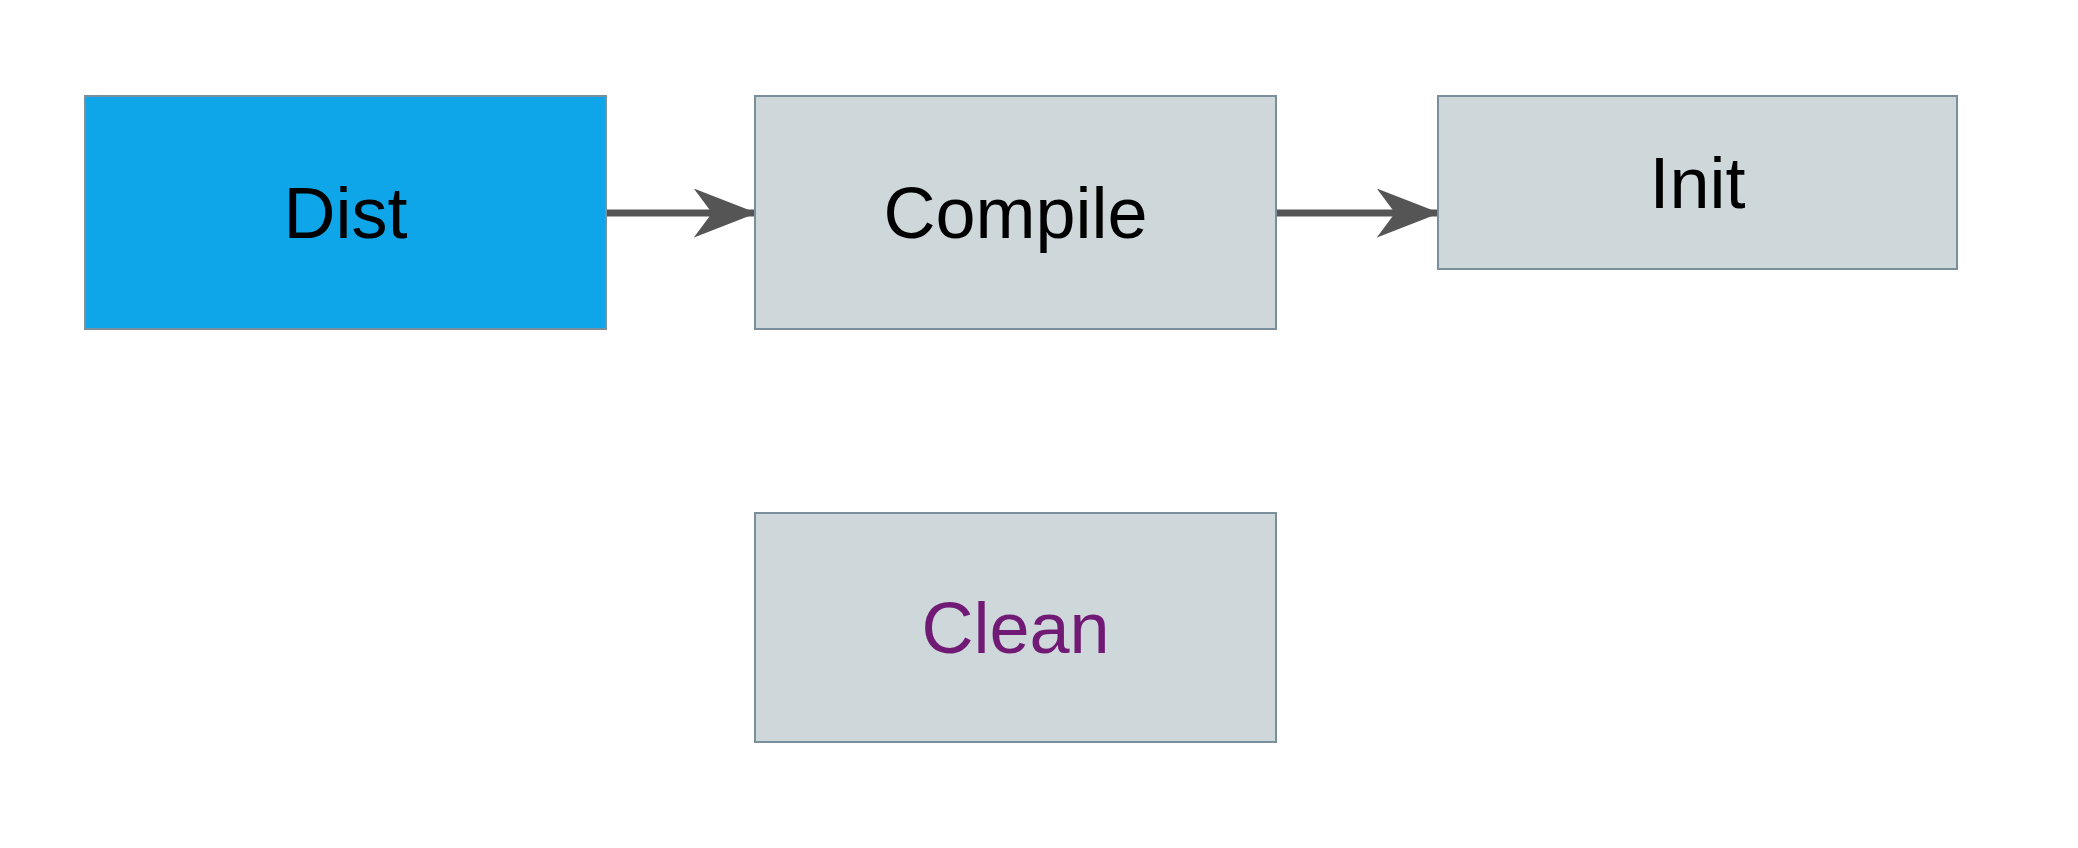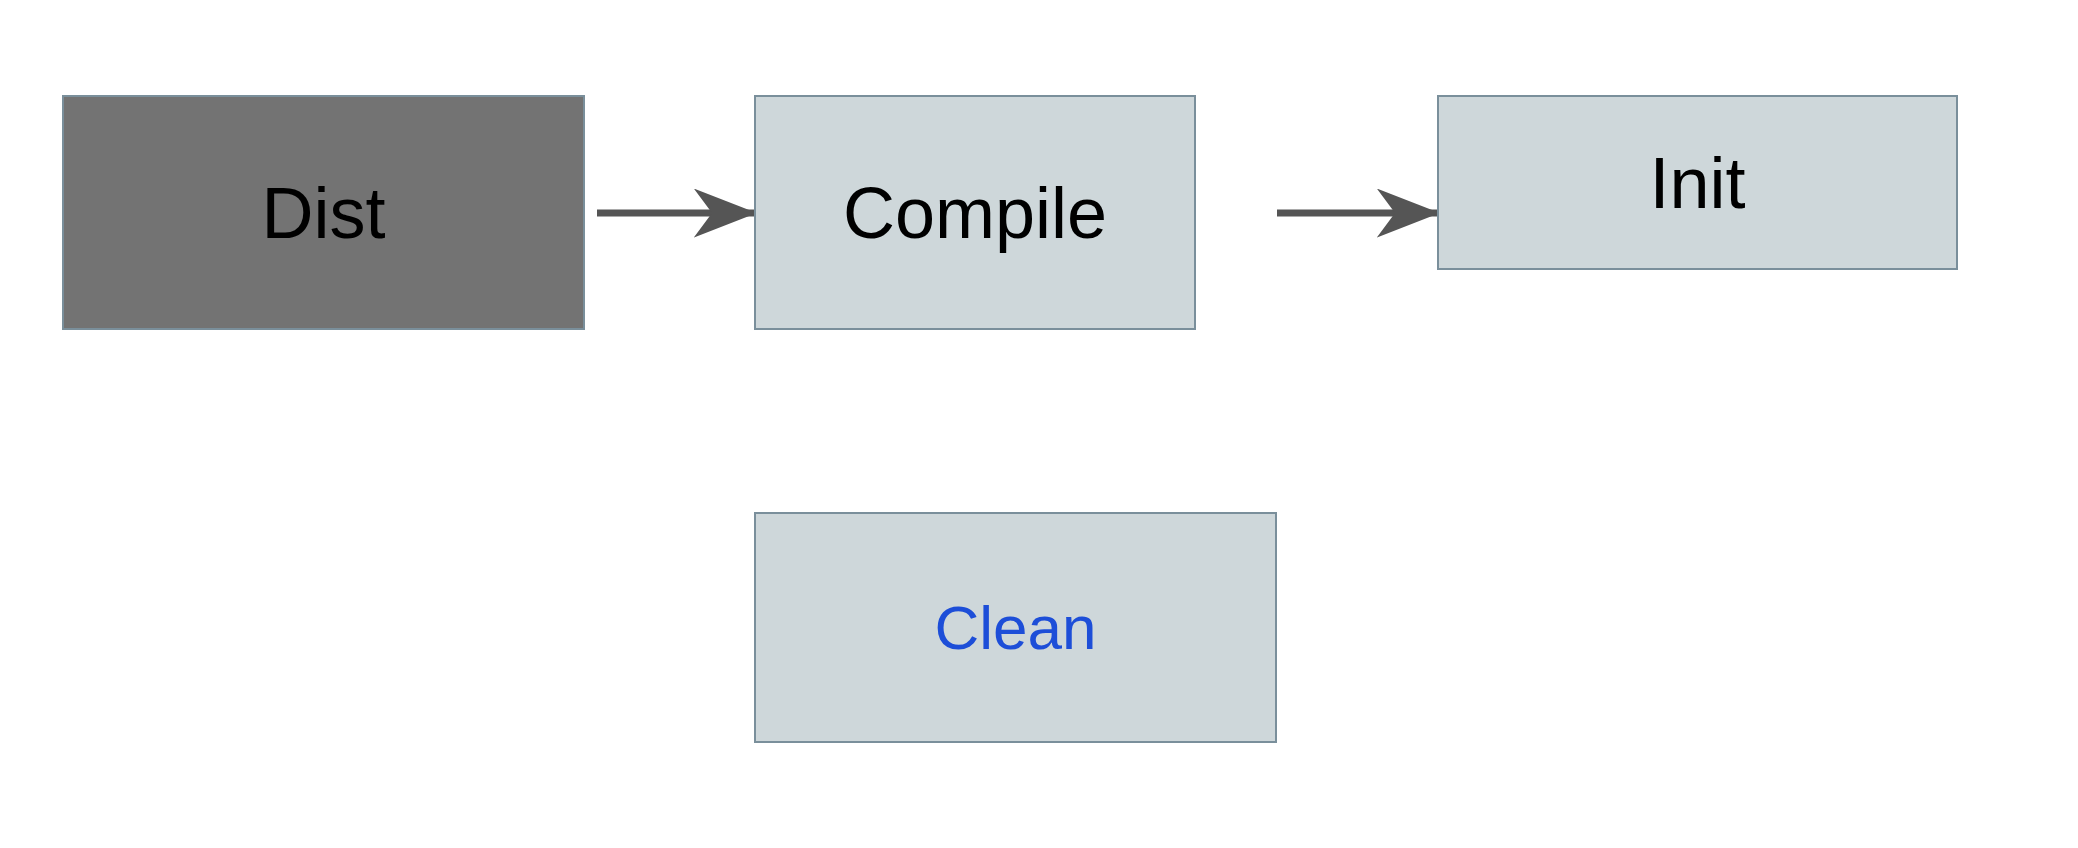--- a/index.html
+++ b/index.html
@@ -64,29 +64,29 @@
 
     <g>
       <line id="edge-0-line" x1="597" y1="213" x2="754" y2="213" stroke="#555555" stroke-width="7" stroke-linecap="butt" marker-end="url(#arrowhead-barbed)"></line>
     </g>
 
     <g>
       <line id="edge-1-line" x1="1277" y1="213" x2="1437" y2="213" stroke="#555555" stroke-width="7" stroke-linecap="butt" marker-end="url(#arrowhead-barbed)"></line>
     </g>
   </svg>
 
-  <div class="node" id="node-dist" style="left: 62px; top: 95px; width: 523px; height: 235px; background: #737373; border-color: rgb(122, 143, 155); border-width: 2px;">
+  <div class="node" id="node-dist" style="left: 84px; top: 95px; width: 523px; height: 235px; background: #0ea5e9; border-color: rgb(122, 143, 155); border-width: 2px;">
     <span class="node-label" style="font-size: 72px; color: rgb(0, 0, 0);">Dist</span>
   </div>
 
-  <div class="node" id="node-compile" style="left: 754px; top: 95px; width: 442px; height: 235px; background: rgb(206, 215, 218); border-color: rgb(122, 143, 155); border-width: 2px;">
+  <div class="node" id="node-compile" style="left: 754px; top: 95px; width: 523px; height: 235px; background: rgb(206, 215, 218); border-color: rgb(122, 143, 155); border-width: 2px;">
     <span class="node-label" style="font-size: 72px; color: rgb(0, 0, 0);">Compile</span>
   </div>
 
   <div class="node" id="node-init" style="left: 1437px; top: 95px; width: 521px; height: 175px; background: rgb(206, 215, 218); border-color: rgb(122, 143, 155); border-width: 2px;">
     <span class="node-label" style="font-size: 72px; color: rgb(0, 0, 0);">Init</span>
   </div>
 
   <div class="node" id="node-clean" style="left: 754px; top: 512px; width: 523px; height: 231px; background: rgb(206, 215, 218); border-color: rgb(122, 143, 155); border-width: 2px;">
-    <span class="node-label" style="font-size: 62px; color: #1d4ed8;">Clean</span>
+    <span class="node-label" style="font-size: 72px; color: #701a75;">Clean</span>
   </div>
 
 </div>
 
 </body></html>

